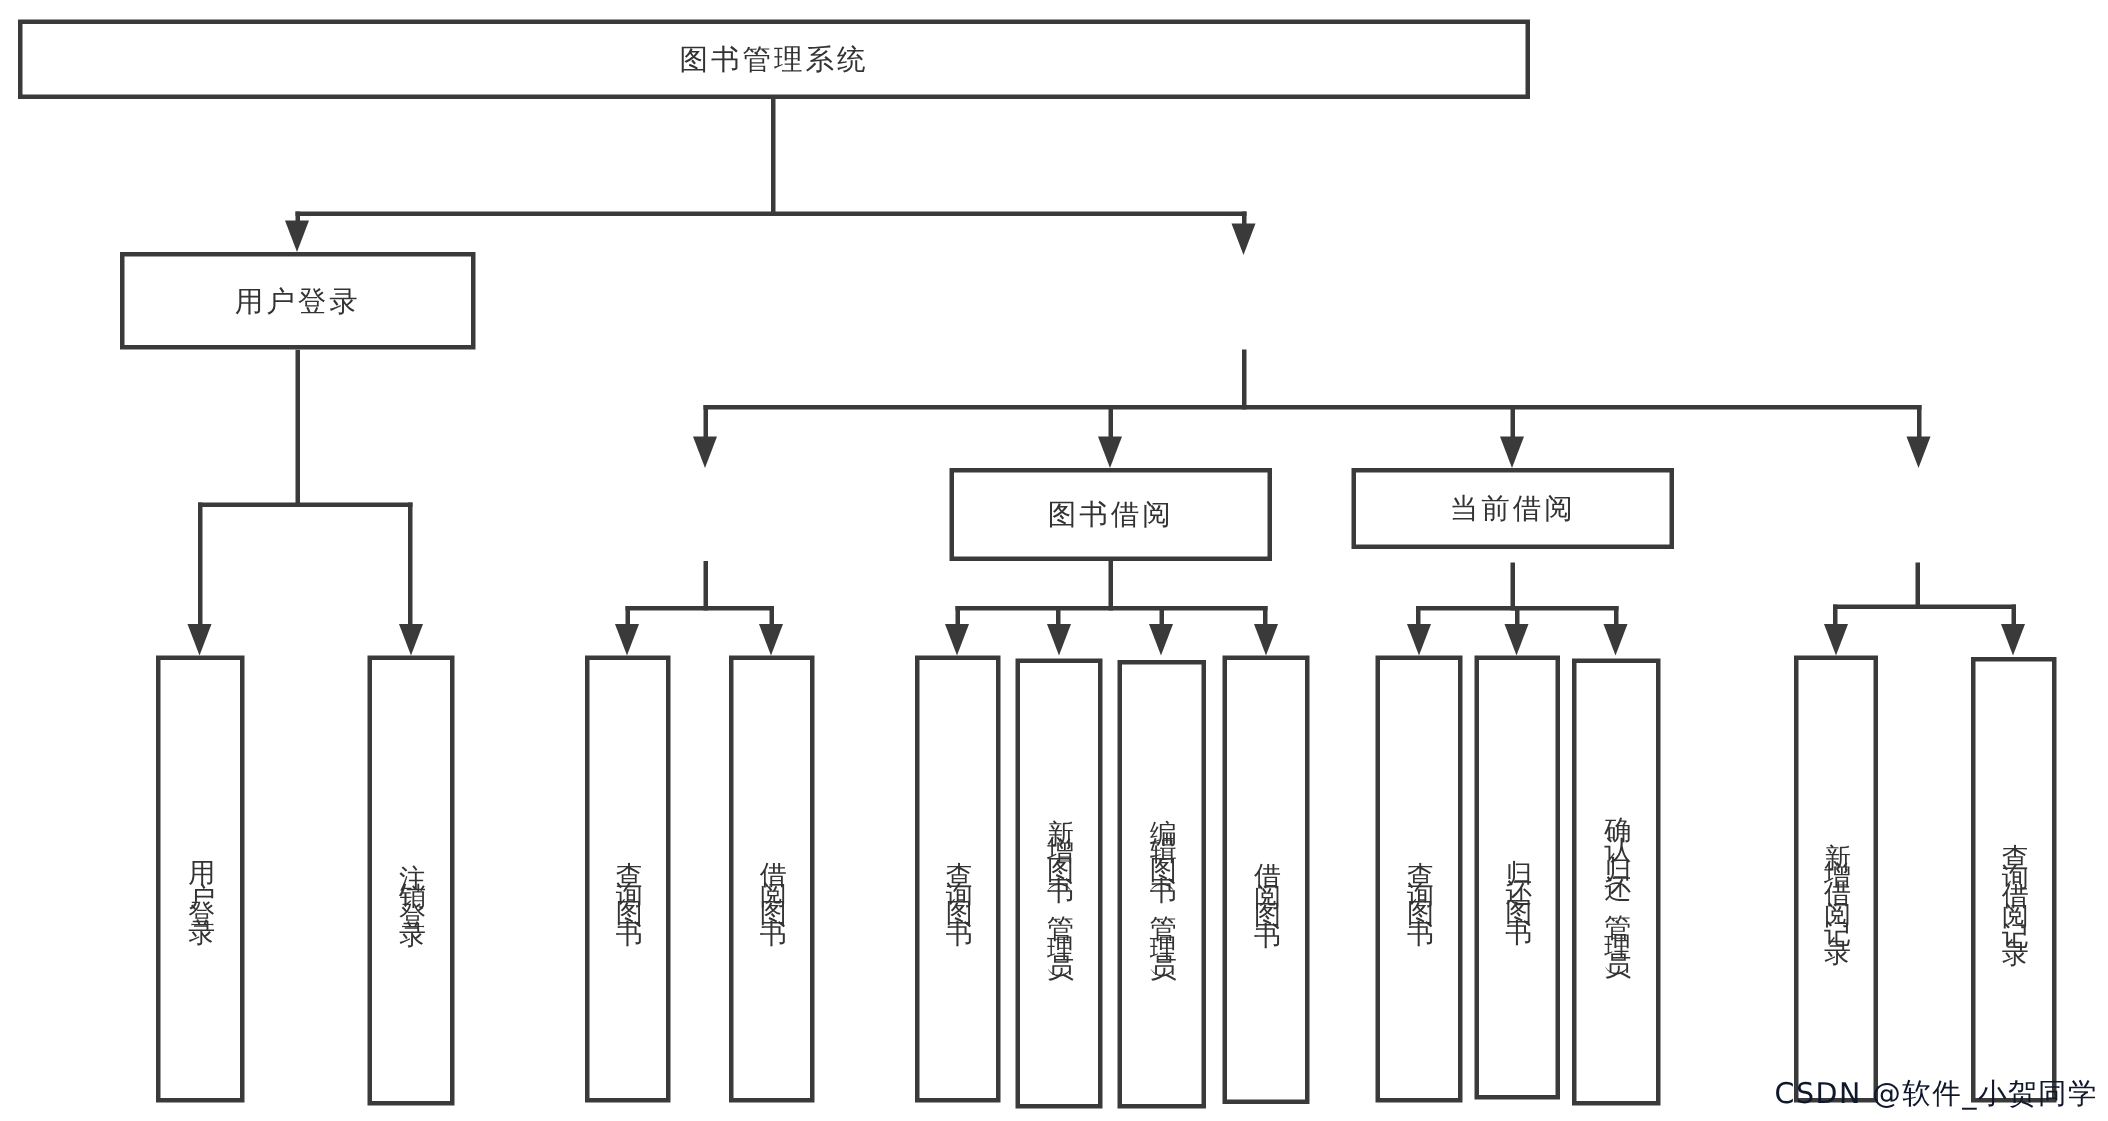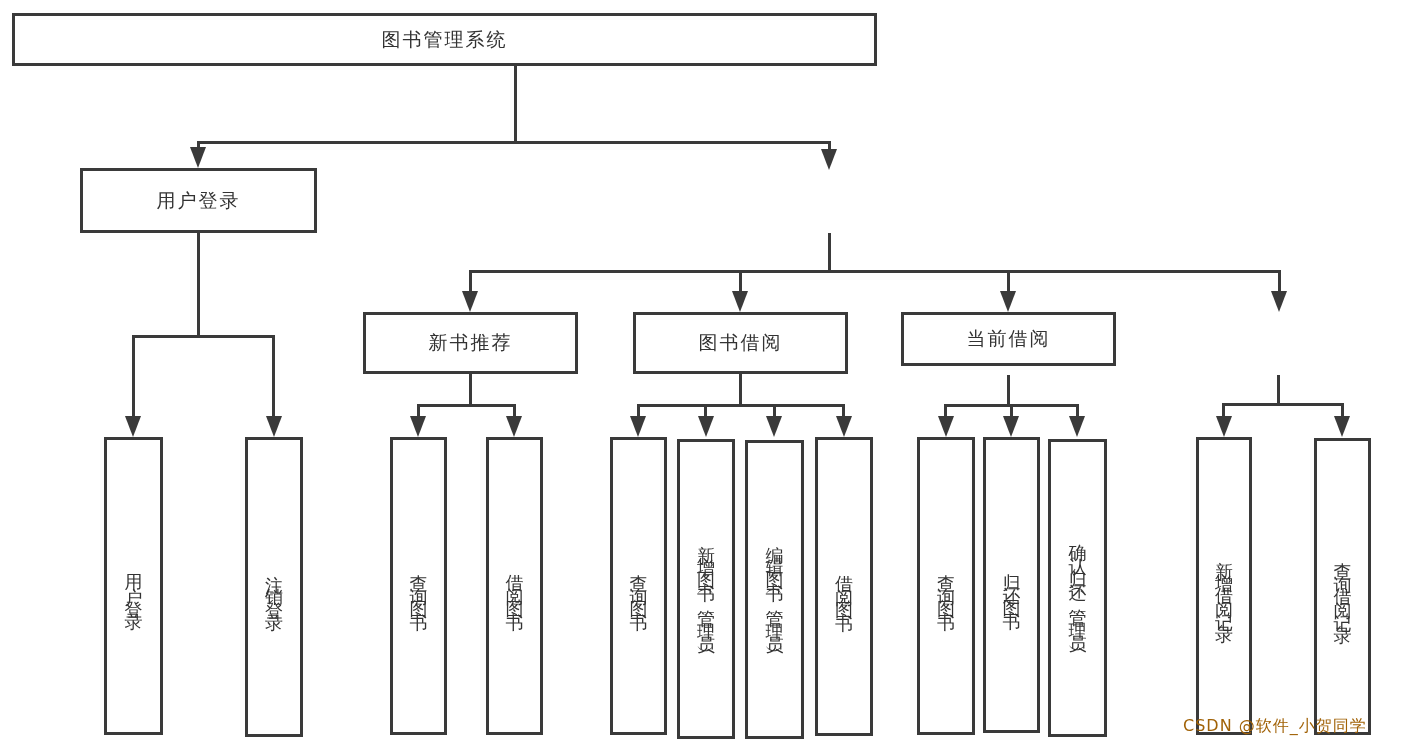--- a/index.html
+++ b/index.html
@@ -21,29 +21,29 @@
     font-size:19px;letter-spacing:2px;color:#333;z-index:2;white-space:nowrap;
   }
   .vbox{
     position:absolute;box-sizing:border-box;background:#fff;border:3px solid #3a3a3a;
     display:flex;align-items:center;justify-content:center;
     writing-mode:vertical-rl;text-orientation:upright;
     font-size:18px;letter-spacing:13px;color:#333;z-index:2;
   }
   .watermark{
     position:absolute;left:1183px;top:716px;z-index:6;
-    font-size:16px;letter-spacing:1px;color:#a16207;white-space:nowrap;
+    font-size:19px;letter-spacing:1px;color:#0f172a;white-space:nowrap;
   }
 </style>
 </head>
 <body>
 
 <div class="canvas">
 
-  <div class="hbox" style="left:12px;top:13px;width:865px;height:53px;">
+  <div class="hbox" style="left:12px;top:13px;width:1008px;height:53px;">
     <span>图书管理系统</span>
   </div>
 
   <div class="vline" style="left:514px;top:64px;height:80px;"></div>
   <div class="hline" style="left:197px;top:141px;width:634px;"></div>
   <div class="vline" style="left:197px;top:141px;height:10px;"></div>
   <div class="arw" style="left:190px;top:147px;"></div>
   <div class="vline" style="left:828px;top:141px;height:12px;"></div>
   <div class="arw" style="left:821px;top:149px;"></div>
 
@@ -69,23 +69,20 @@
   <div class="hline" style="left:469px;top:270px;width:812px;"></div>
   <div class="vline" style="left:469px;top:270px;height:24px;"></div>
   <div class="arw" style="left:462px;top:291px;"></div>
   <div class="vline" style="left:739px;top:270px;height:24px;"></div>
   <div class="arw" style="left:732px;top:291px;"></div>
   <div class="vline" style="left:1007px;top:270px;height:24px;"></div>
   <div class="arw" style="left:1000px;top:291px;"></div>
   <div class="vline" style="left:1278px;top:270px;height:24px;"></div>
   <div class="arw" style="left:1271px;top:291px;"></div>
 
-  <div class="hbox" style="left:363px;top:312px;width:215px;height:62px;">
-    <span>新书推荐</span>
-  </div>
   <div class="hbox" style="left:633px;top:312px;width:215px;height:62px;">
     <span>图书借阅</span>
   </div>
   <div class="hbox" style="left:901px;top:312px;width:215px;height:54px;">
     <span>当前借阅</span>
   </div>
 
   <div class="vline" style="left:469px;top:374px;height:33px;"></div>
   <div class="hline" style="left:417px;top:404px;width:99px;"></div>
   <div class="vline" style="left:417px;top:404px;height:15px;"></div>

